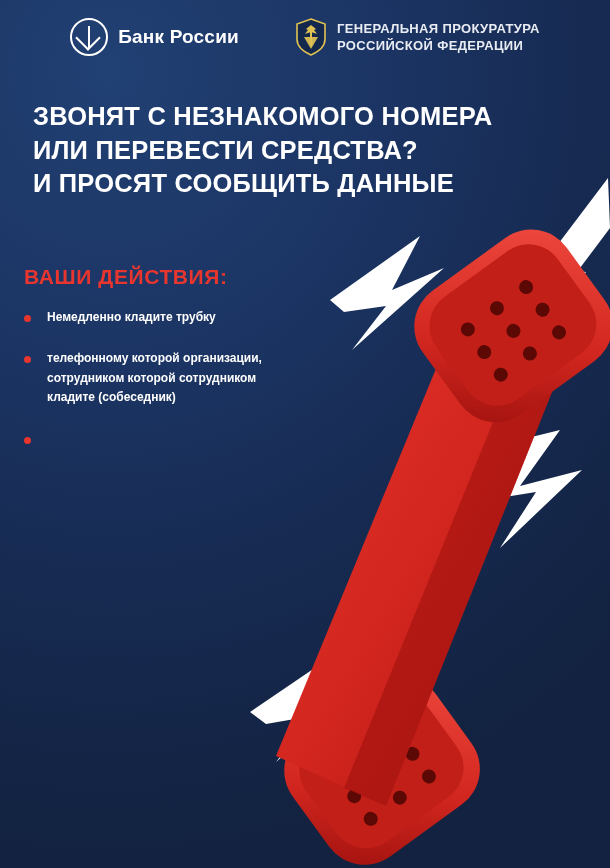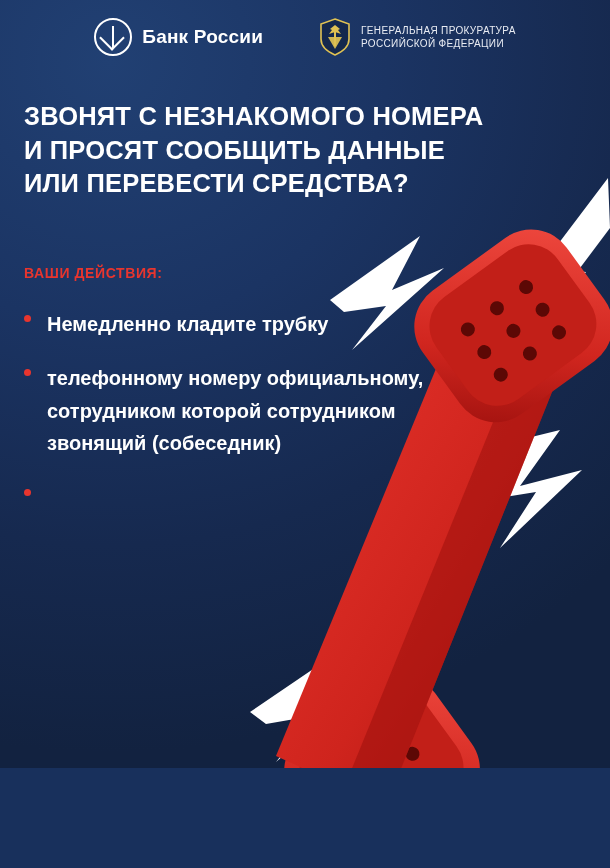--- a/index.html
+++ b/index.html
@@ -10,21 +10,21 @@
   body {
     width: 610px;
     height: 868px;
     overflow: hidden;
     font-family: "Liberation Sans", sans-serif;
     background: #18305c;
   }
   .poster {
     position: relative;
     width: 610px;
-    height: 768px;
+    height: 868px;
     background: radial-gradient(120% 90% at 18% 8%, #214073 0%, #1b3463 38%, #16294f 70%, #122240 100%);
     overflow: hidden;
   }
 
   
   .art {
     position: absolute;
     inset: 0;
     z-index: 1;
     pointer-events: none;
@@ -90,52 +90,53 @@
     letter-spacing: 0.2px;
     white-space: nowrap;
   }
   .gp-mark {
     width: 32px;
     height: 38px;
     flex: none;
   }
   .gp-text {
     color: #e9ecf3;
-    font-size: 10px;
+    font-size: 13px;
     line-height: 1.32;
-    font-weight: normal;
+    font-weight: bold;
     letter-spacing: 0.35px;
     text-transform: uppercase;
     white-space: nowrap;
   }
 
   
   .headline {
     position: absolute;
     top: 100px;
     left: 24px;
     width: 560px;
     color: #ffffff;
     font-size: 25.5px;
     line-height: 1.32;
     font-weight: bold;
     letter-spacing: 0.2px;
     text-transform: uppercase;
   }
   .headline div {
     white-space: nowrap;
+    margin-left: 9px;
   }
 
   
   .subtitle {
     position: absolute;
     top: 265px;
     left: 24px;
     color: #e8352e;
-    font-size: 14px;
+    font-size: 21px;
     font-weight: bold;
     letter-spacing: 0.6px;
     text-transform: uppercase;
   }
 
   
   .list {
     position: absolute;
     top: 308px;
     left: 24px;
@@ -149,21 +150,21 @@
   .bullet {
     width: 7px;
     height: 7px;
     border-radius: 50%;
     background: #e8352e;
     margin: 7px 16px 0 0;
     flex: none;
   }
   .item-text {
     color: #ffffff;
-    font-size: 20px;
+    font-size: 12px;
     line-height: 1.62;
     font-weight: bold;
   }
 </style>
 </head>
 <body>
 
 <div class="poster">
 
   <div class="art">
@@ -247,37 +248,37 @@
         </span>
         <span class="gp-text">
           <div>ГЕНЕРАЛЬНАЯ ПРОКУРАТУРА</div>
           <div>РОССИЙСКОЙ ФЕДЕРАЦИИ</div>
         </span>
       </div>
     </div>
 
     <div class="headline">
       <div>ЗВОНЯТ С НЕЗНАКОМОГО НОМЕРА</div>
+      <div>ИЛИ ПЕРЕВЕСТИ СРЕДСТВА?</div>
       <div>И ПРОСЯТ СООБЩИТЬ ДАННЫЕ</div>
-      <div>ИЛИ ПЕРЕВЕСТИ СРЕДСТВА?</div>
     </div>
 
     <div class="subtitle">ВАШИ ДЕЙСТВИЯ:</div>
 
     <div class="list">
       <div class="item">
         <span class="bullet"></span>
         <span class="item-text">Немедленно кладите трубку</span>
       </div>
       <div class="item">
         <span class="bullet"></span>
         <span class="item-text">
-            <div>телефонному номеру официальному,</div>
+            <div>телефонному которой организации,</div>
             <div>сотрудником которой сотрудником</div>
-            <div>звонящий (собеседник)</div>
+            <div>кладите (собеседник)</div>
           </span>
       </div>
       <div class="item">
         <span class="bullet"></span>
       </div>
     </div>
 
   </div>
 </div>
 

